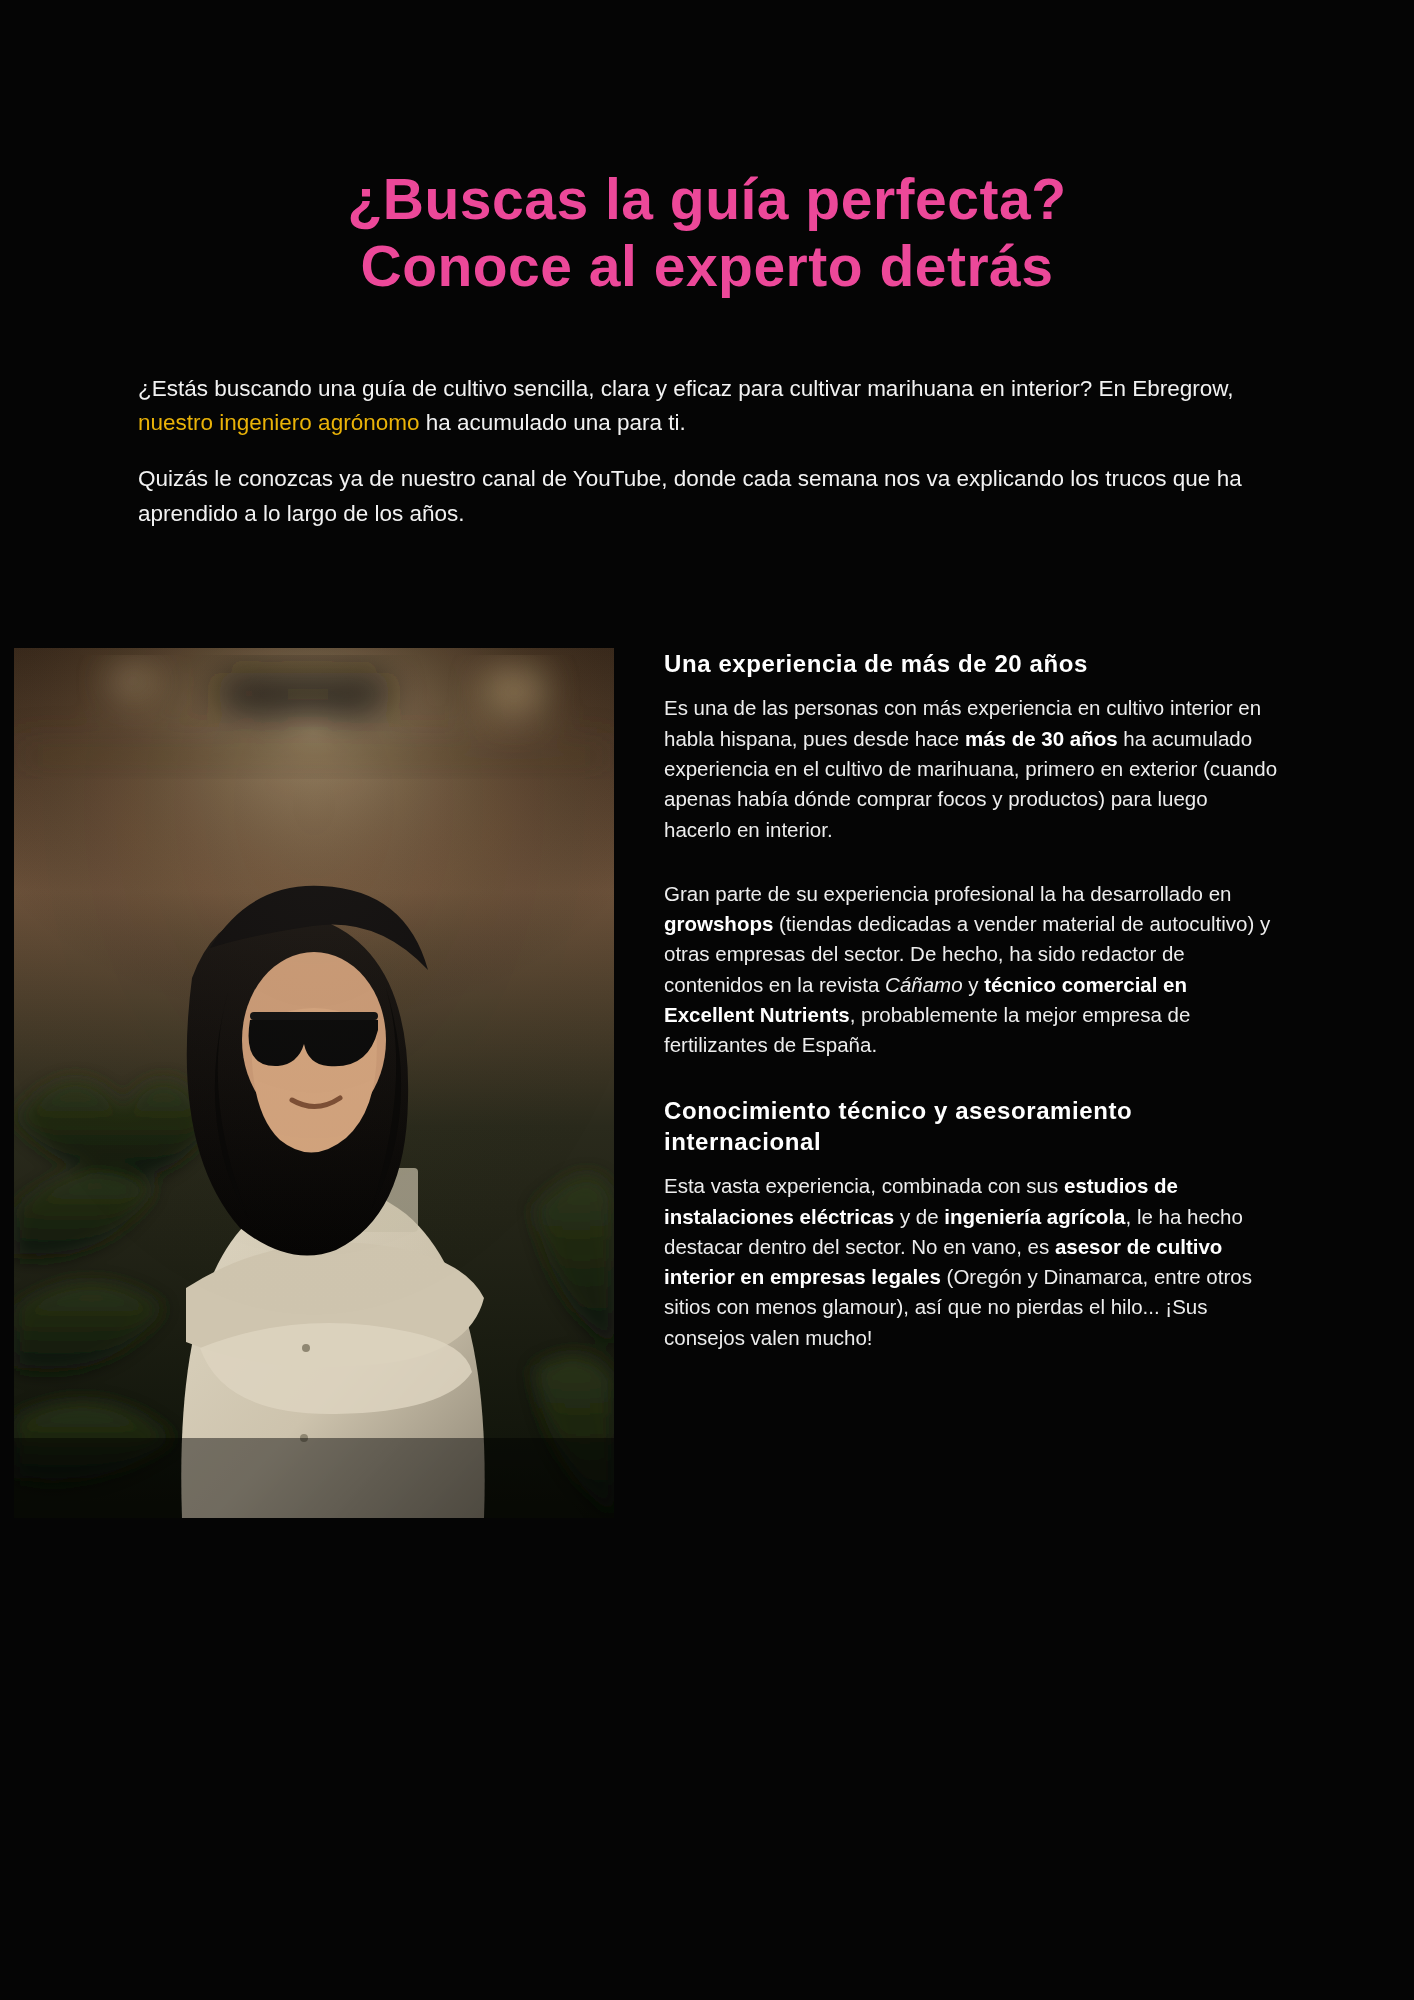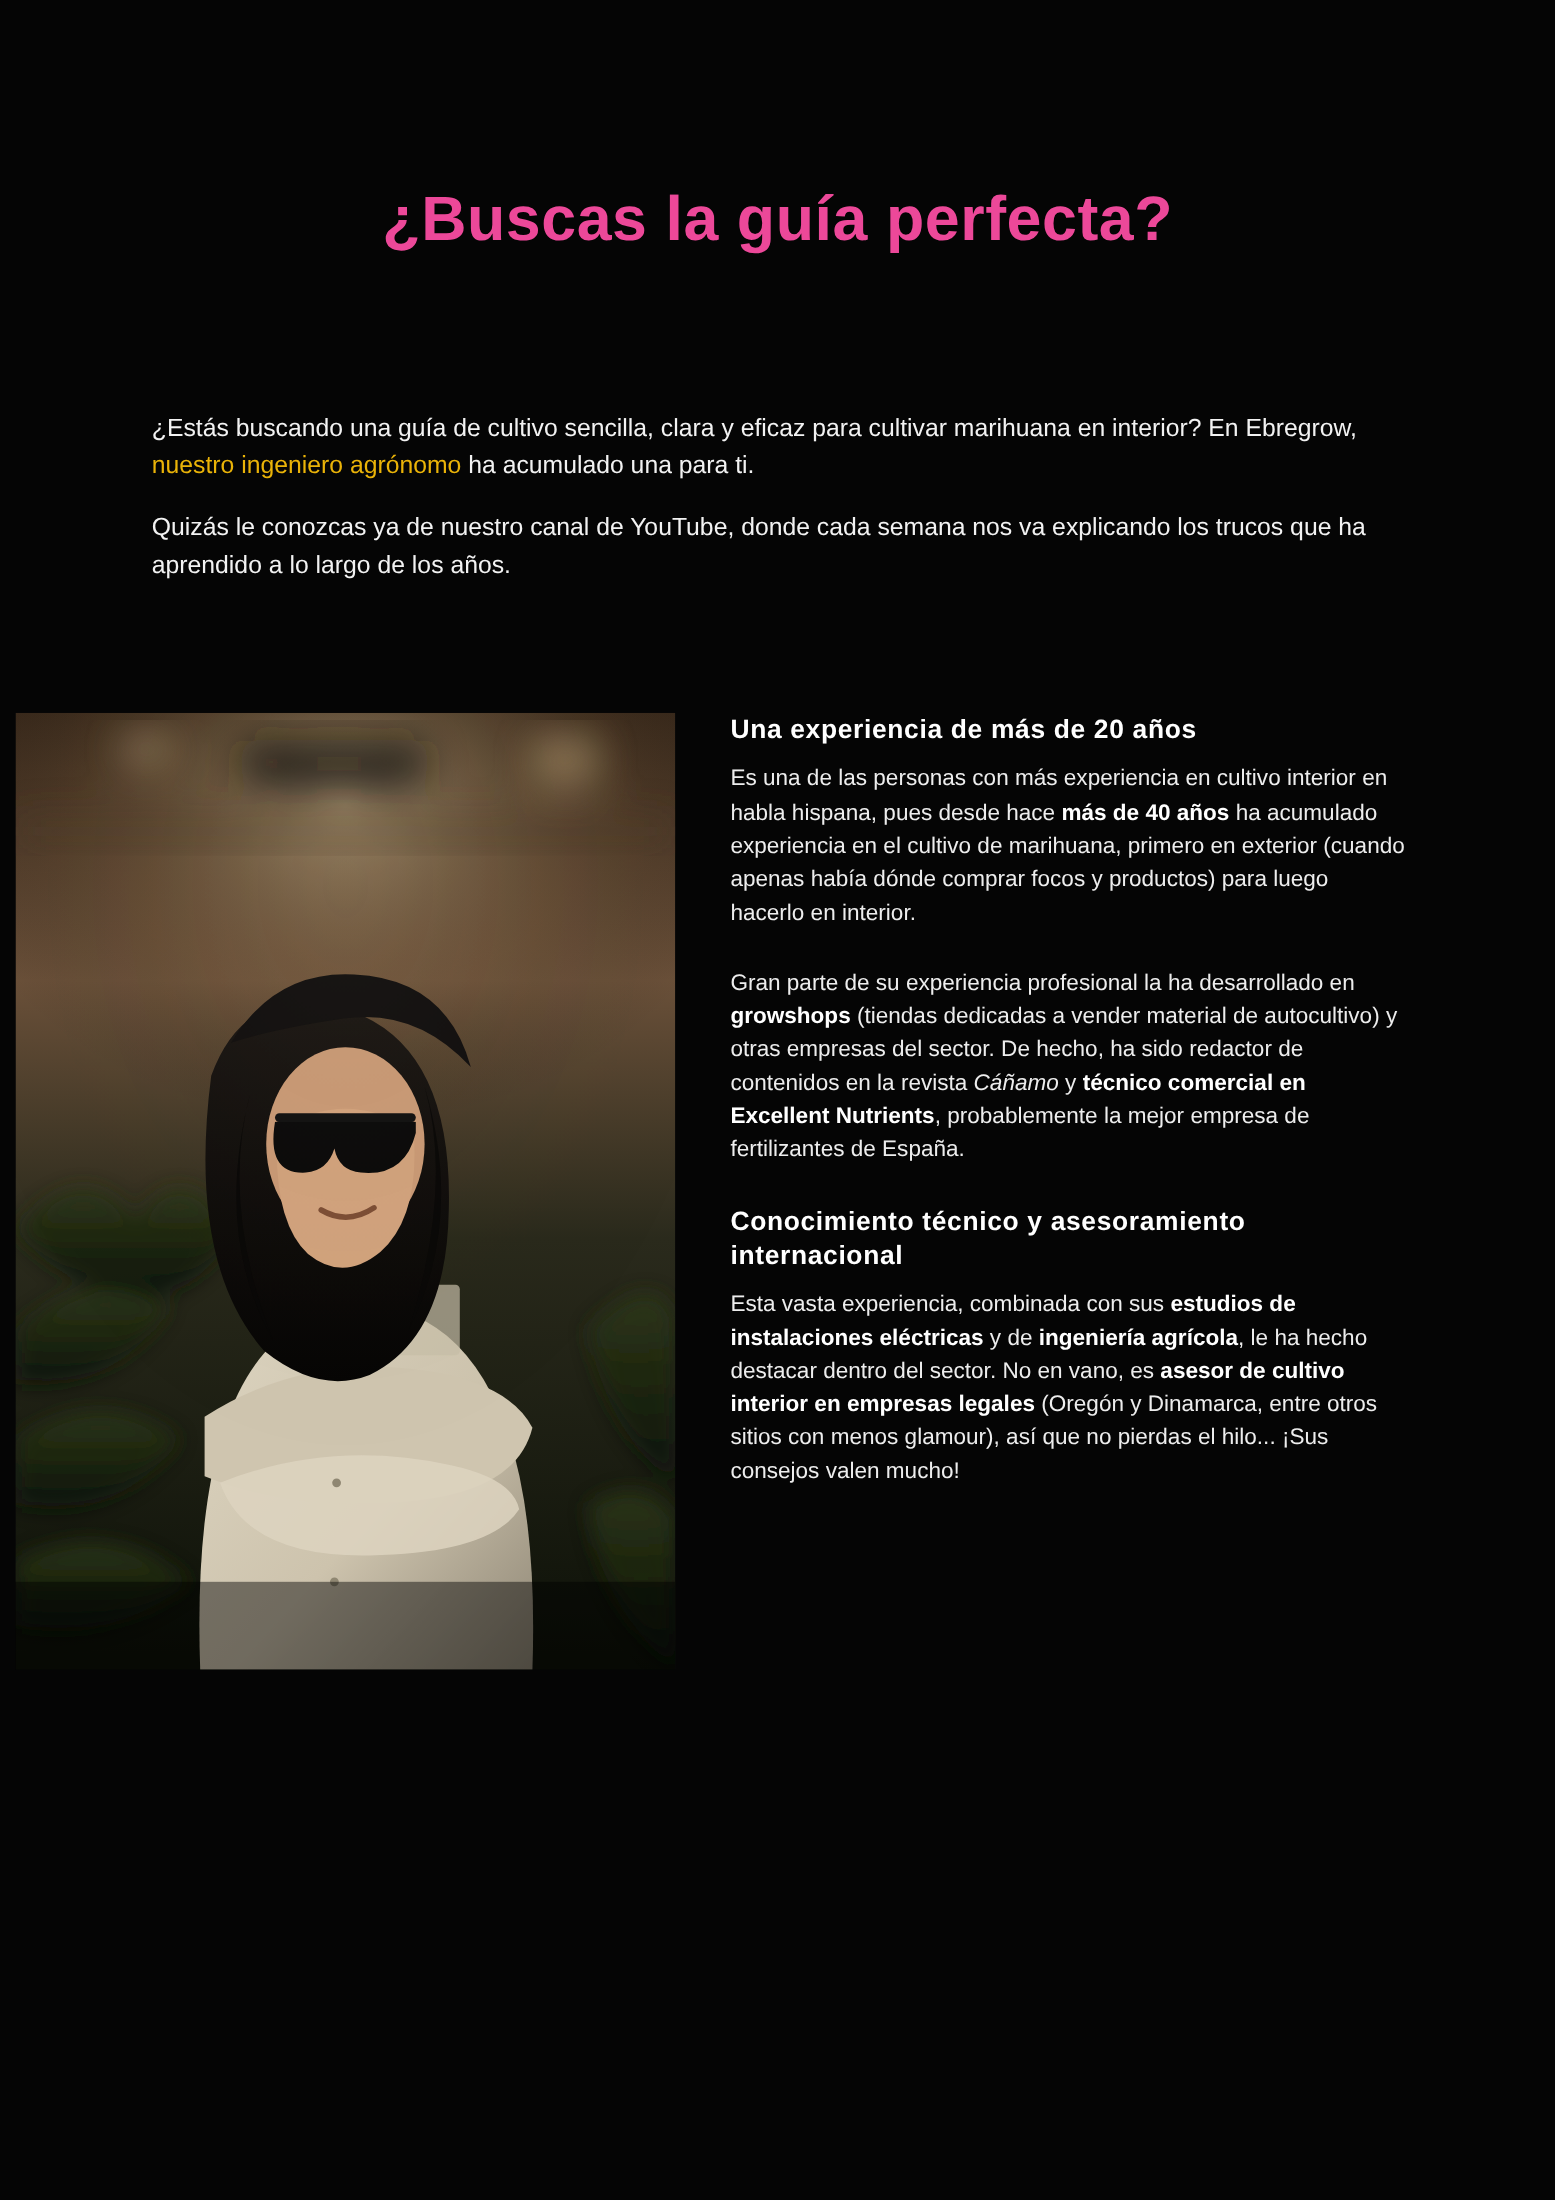--- a/index.html
+++ b/index.html
@@ -102,20 +102,21 @@
   .block:last-child .sec-body { margin-bottom: 0; }
   .block + .block { margin-top: 10px; }
 </style>
 </head>
 <body>
 
 <div class="page">
 
   <h1 class="hero-title">
     <span class="line">¿Buscas la guía perfecta?</span>
+    <span class="line">Conoce al experto detrás</span>
   </h1>
 
   <div class="intro">
     <p><span>¿Estás buscando una guía de cultivo sencilla, clara y eficaz para cultivar marihuana en interior? En Ebregrow, </span><b>nuestro ingeniero agrónomo</b><span> ha acumulado una para ti.</span></p>
     <p>Quizás le conozcas ya de nuestro canal de YouTube, donde cada semana nos va explicando los trucos que ha aprendido a lo largo de los años.</p>
   </div>
 
   <div class="body-area">
 
     <div class="photo">
@@ -207,21 +208,21 @@
 
         <rect x="0" y="0" width="600" height="870" fill="url(#glow)" opacity="0.08"></rect>
         <rect x="0" y="790" width="600" height="80" fill="#000" opacity="0.45"></rect>
       </svg>
     </div>
 
     <div class="col-right">
 
       <div class="block">
         <h2 class="sec-title">Una experiencia de más de 20 años</h2>
-        <p class="sec-body"><span>Es una de las personas con más experiencia en cultivo interior en habla hispana, pues desde hace </span><b>más de 40 años</b><span> ha acumulado experiencia en el cultivo de marihuana, primero en exterior (cuando apenas había dónde comprar focos y productos) para luego hacerlo en interior.</span></p>
+        <p class="sec-body"><span>Es una de las personas con más experiencia en cultivo interior en habla hispana, pues desde hace </span><b>más de 30 años</b><span> ha acumulado experiencia en el cultivo de marihuana, primero en exterior (cuando apenas había dónde comprar focos y productos) para luego hacerlo en interior.</span></p>
       </div>
 
       <div class="block">
         <p class="sec-body"><span>Gran parte de su experiencia profesional la ha desarrollado en </span><b>growshops</b><span> (tiendas dedicadas a vender material de autocultivo) y otras empresas del sector. De hecho, ha sido redactor de contenidos en la revista </span><i>Cáñamo</i><span> y </span><b>técnico comercial en Excellent Nutrients</b><span>, probablemente la mejor empresa de fertilizantes de España.</span></p>
       </div>
 
       <div class="block">
         <h2 class="sec-title">Conocimiento técnico y asesoramiento internacional</h2>
         <p class="sec-body"><span>Esta vasta experiencia, combinada con sus </span><b>estudios de instalaciones eléctricas</b><span> y de </span><b>ingeniería agrícola</b><span>, le ha hecho destacar dentro del sector. No en vano, es </span><b>asesor de cultivo interior en empresas legales</b><span> (Oregón y Dinamarca, entre otros sitios con menos glamour), así que no pierdas el hilo... ¡Sus consejos valen mucho!</span></p>
       </div>

